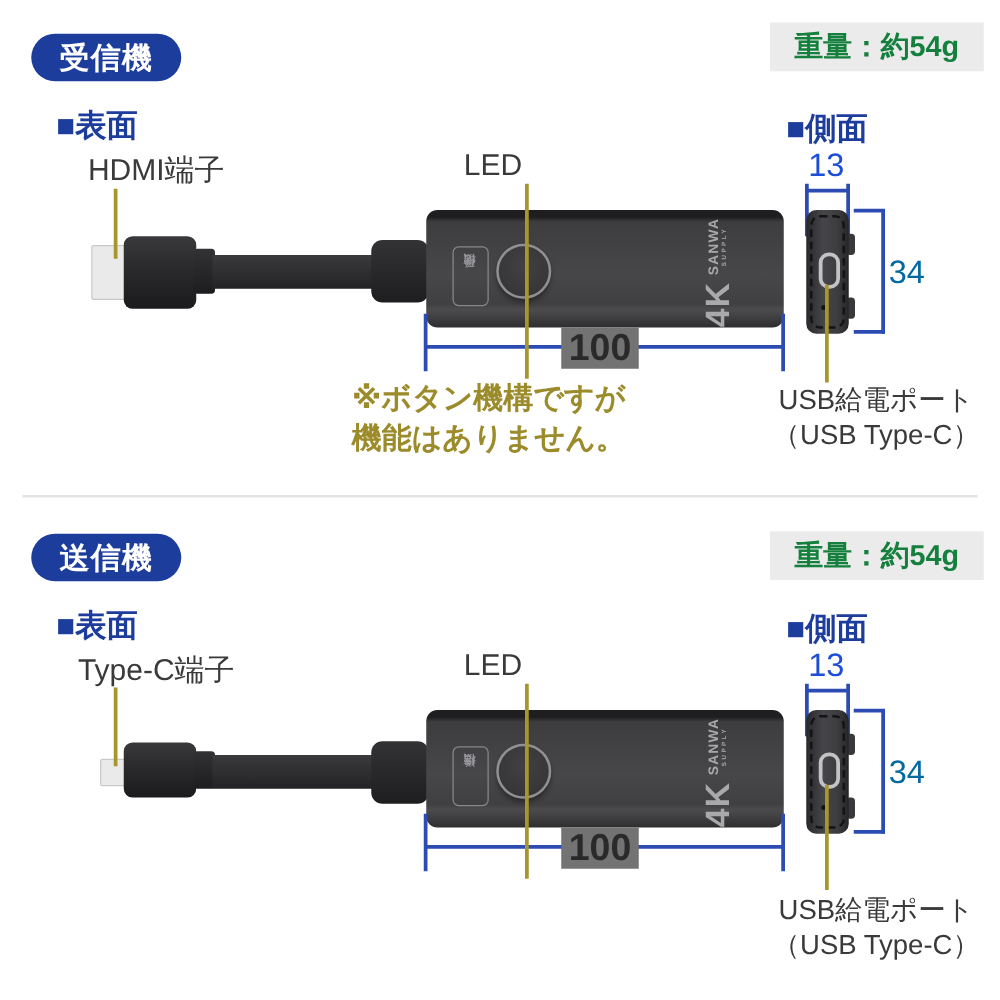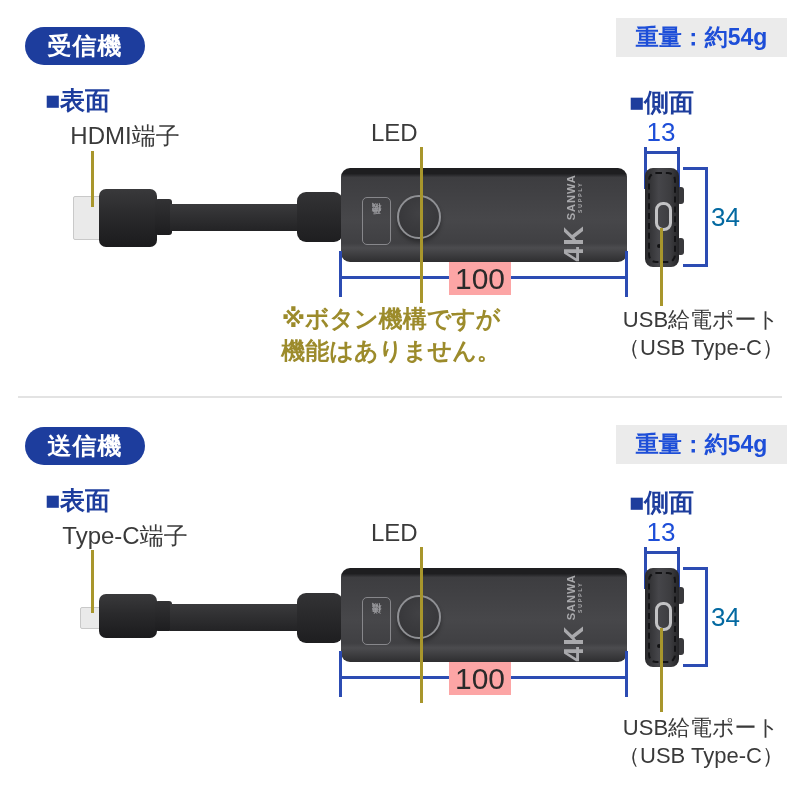--- a/index.html
+++ b/index.html
@@ -6,21 +6,21 @@
   #page{position:relative;width:800px;height:800px;background:#ffffff;overflow:hidden;
         font-family:"Liberation Sans","DejaVu Sans",sans-serif;color:#3a3a3a;}
   .section{position:absolute;left:0;width:800px;height:400px;}
   #receiver{top:0;} #transmitter{top:400px;}
 
   
   .badge{position:absolute;left:25px;top:27px;width:120px;height:38px;border-radius:20px;
          background:var(--blue);color:#fff;font-size:24px;font-weight:700;
          display:flex;align-items:center;justify-content:center;letter-spacing:1px;}
   .weight-box{position:absolute;left:616px;top:18px;width:171px;height:39px;background:#ebebeb;
-         font-size:23px;font-weight:700;color:#1d4ed8;display:flex;align-items:center;justify-content:center;}
+         font-size:23px;font-weight:700;color:#15803d;display:flex;align-items:center;justify-content:center;}
   #transmitter .weight-box{top:25px;}
   .view-label{position:absolute;color:var(--blue);font-size:25px;font-weight:700;}
   .front-view-label{left:45px;top:84px;}
   .side-view-label{left:629px;top:86px;}
   .divider{position:absolute;left:18px;top:396px;width:764px;height:2px;background:#e3e3e3;}
 
   
   .connector-label{position:absolute;left:25px;top:120px;width:200px;text-align:center;
          font-size:24px;font-weight:500;color:#3a3a3a;}
   .led-label{position:absolute;left:371px;top:119px;width:100px;text-align:left;
@@ -63,21 +63,21 @@
   .logo .brand{font-size:11px;font-weight:700;letter-spacing:1px;}
   .logo .sub{font-size:5px;font-weight:700;letter-spacing:2px;margin-top:1px;}
 
   
   .dimline{position:absolute;background:var(--dimblue);}
   .dim100-line{left:341px;top:276px;width:286px;height:3px;}
   .dim100-tick-l{left:339px;top:251px;width:3px;height:46px;}
   .dim100-tick-r{left:625px;top:251px;width:3px;height:46px;}
   .dim100-value{position:absolute;left:430px;top:262px;width:100px;text-align:center;font-size:30px;
          font-weight:500;color:#2a2a2a;z-index:3;}
-  .dim100-value span{background:#fca5a5;padding:0 6px;}
+  .dim100-value span{background:#737373;padding:0 6px;font-weight:bold;}
 
   .dim13-value{position:absolute;left:636px;top:117px;width:50px;text-align:center;font-size:26px;
          font-weight:500;color:#1d4ed8;}
   .dim13-line{left:645px;top:151px;width:34px;height:3px;}
   .dim13-tick-l{left:644px;top:147px;width:3px;height:42px;}
   .dim13-tick-r{left:677px;top:147px;width:3px;height:42px;}
   .dim34-line{left:705px;top:168px;width:3px;height:99px;}
   .dim34-tick-t{left:683px;top:167px;width:25px;height:3px;}
   .dim34-tick-b{left:683px;top:264px;width:25px;height:3px;}
   .dim34-value{position:absolute;left:711px;top:202px;width:50px;font-size:26px;font-weight:500;color:#0369a1;}

